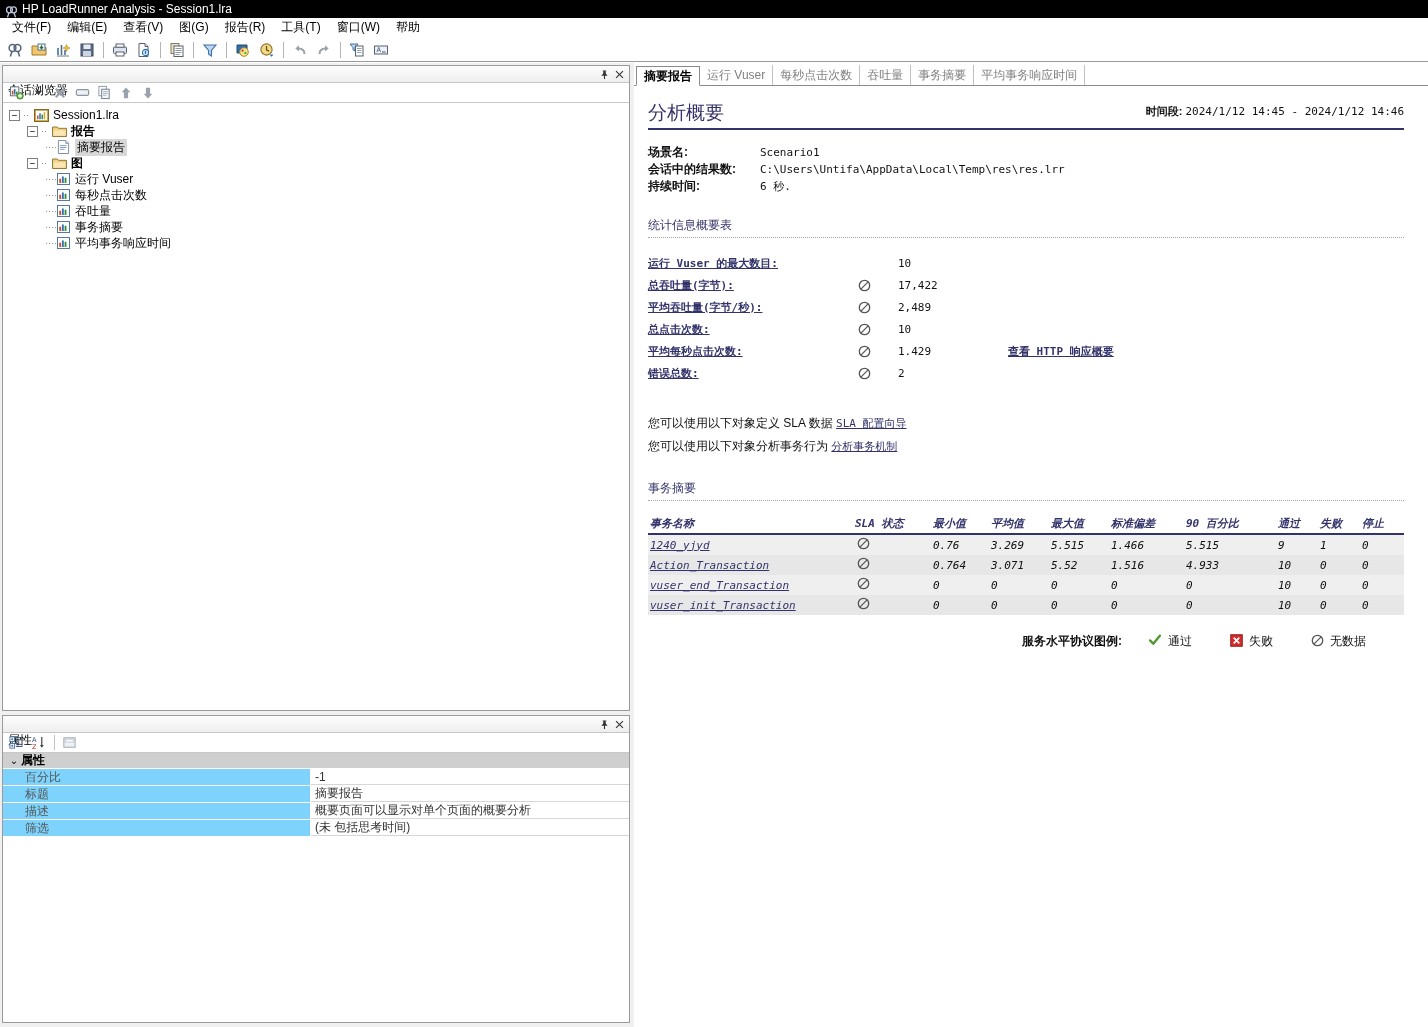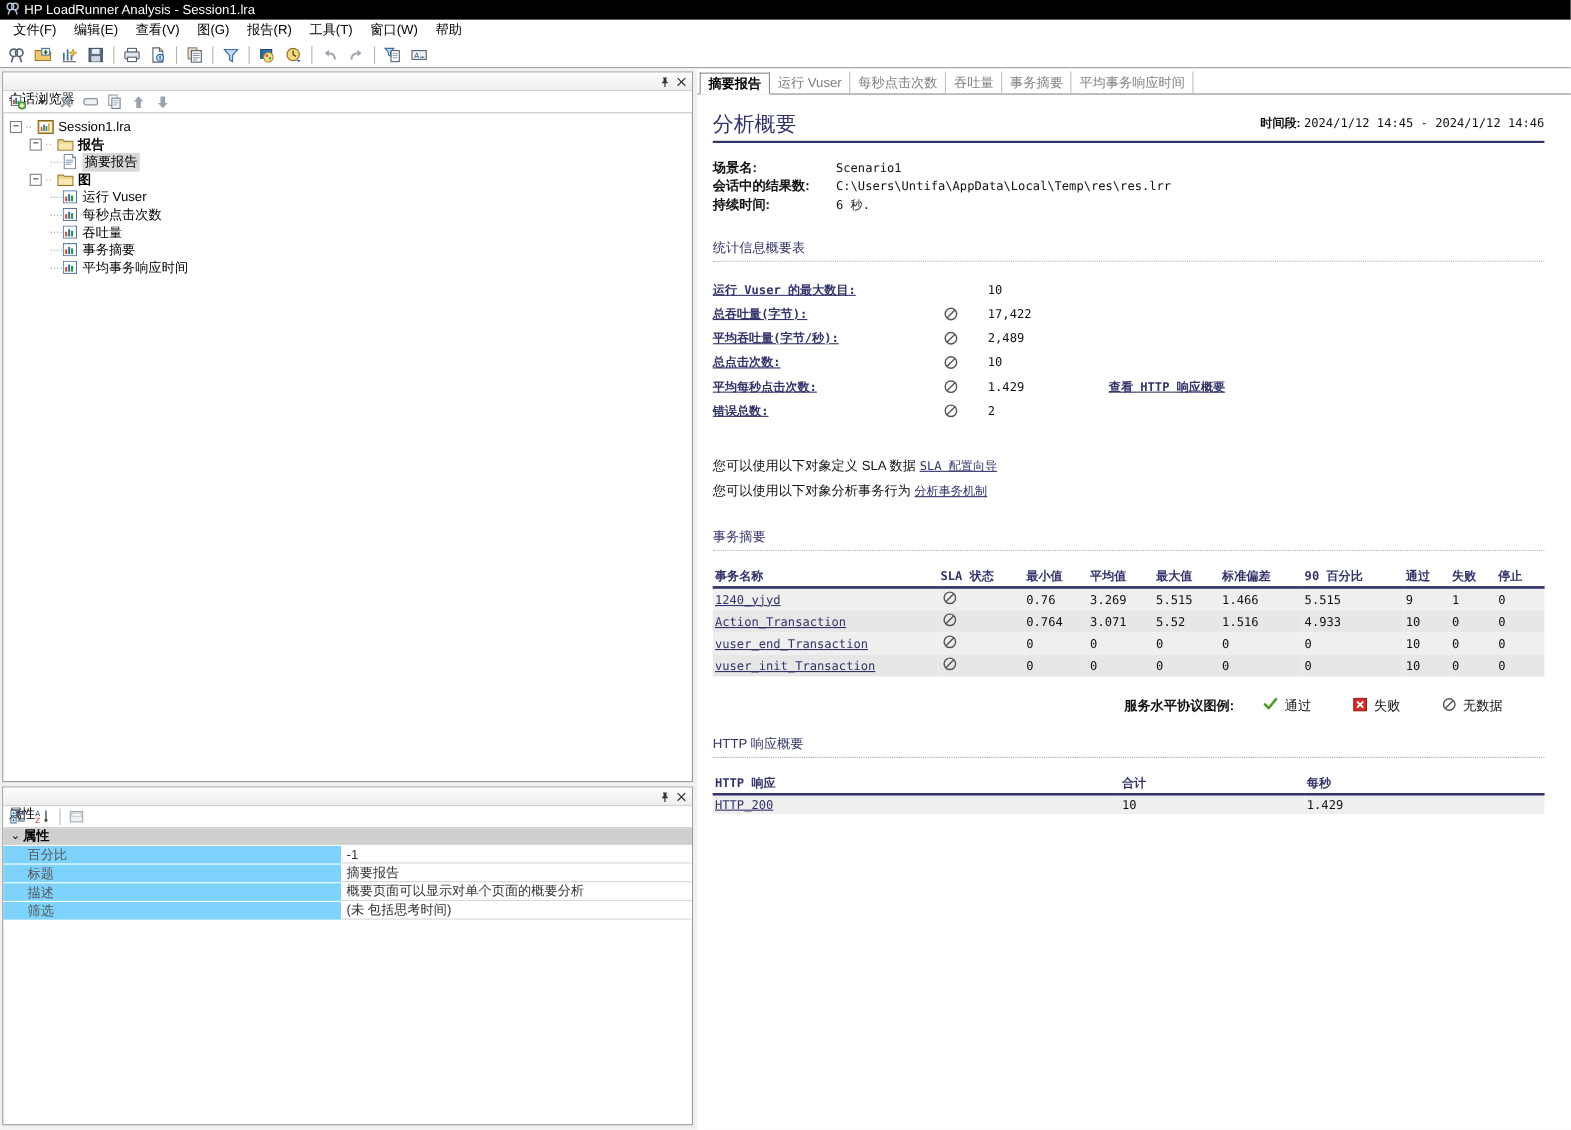--- a/index.html
+++ b/index.html
@@ -12,21 +12,21 @@
     overflow: hidden;
   }
   * { box-sizing: border-box; }
 
   
   #titlebar {
     height: 18px;
     background: #000000;
     color: #ffffff;
     display: flex;
-    align-items: flex-start;
+    align-items: flex-end;
     padding-left: 4px;
     font-size: 12px;
   }
   #titlebar .tb-icon {
     width: 14px; height: 14px;
     margin-right: 4px;
     display: inline-flex;
     align-items: center; justify-content: center;
   }
   #titlebar .tb-text { line-height: 18px; }
@@ -293,20 +293,21 @@
   .trans-summary .ts-avg {
     margin-left: 66px;
     color:#33336b; font-weight:bold; text-decoration:underline; cursor:pointer;
   }
 
   table.rep {
     margin-top: 14px;
     border-collapse: collapse;
     width: 756px;
     font-size: 11px;
+    font-style: italic;
   }
   table.rep th {
     font-family: "DejaVu Sans Mono", monospace;
     font-size: 11px;
     font-weight: bold;
     color: #33336b;
     text-align: left;
     padding: 1px 4px 2px 2px;
     border-bottom: 2px solid #33336b;
     white-space: nowrap;
@@ -967,38 +968,17 @@
             <span>
               <svg width="13" height="13" viewBox="0 0 14 14">
                   <circle cx="7" cy="7" r="5.6" fill="none" stroke="#555" stroke-width="1.4"></circle>
                   <path d="M3.1 10.9 L10.9 3.1" stroke="#555" stroke-width="1.4"></path>
                 </svg>
             </span>
             <span class="lbl">无数据</span>
           </span>
         </div>
 
-        <div class="http-sec">
-          <div class="sec-title" style="margin-top:14px">HTTP 响应概要</div>
-          <div class="dotrule"></div>
-
-          <table class="http">
-            <thead>
-              <tr>
-                <th style="width:370px">HTTP 响应</th>
-                <th style="width:168px">合计</th>
-                <th>每秒</th>
-              </tr>
-            </thead>
-            <tbody>
-              <tr>
-                <td><a>HTTP_200</a></td>
-                <td>10</td>
-                <td>1.429</td>
-              </tr>
-            </tbody>
-          </table>
-        </div>
 
       </div>
     </div>
   </div>
 </div>
 
 </body></html>

